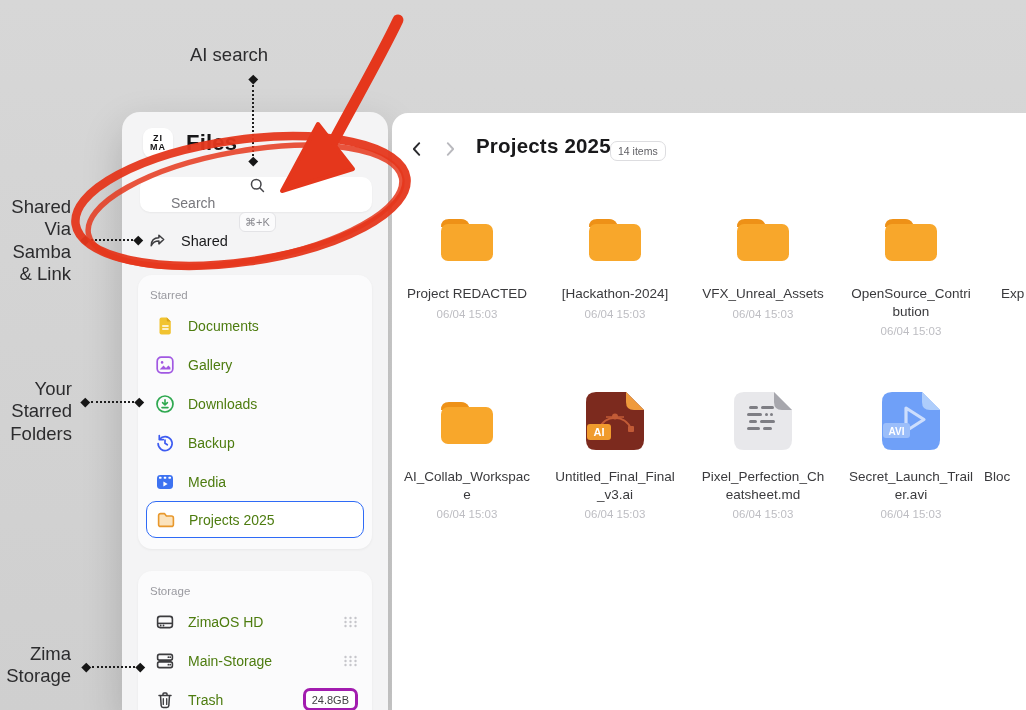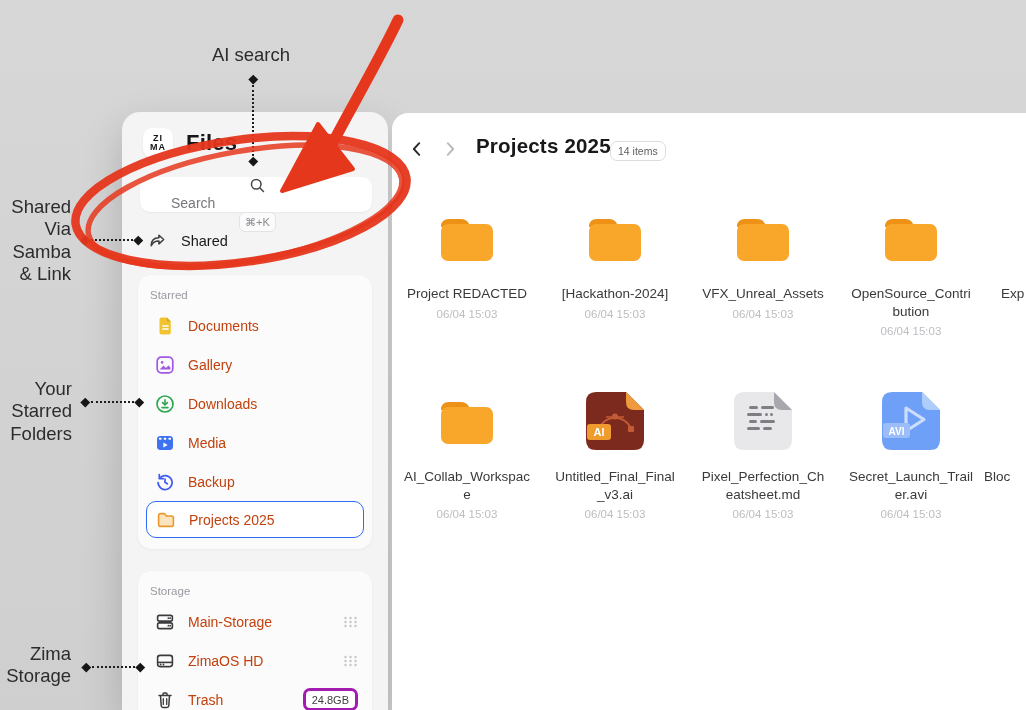--- a/index.html
+++ b/index.html
@@ -33,41 +33,41 @@
   .shared-row .side-label{font-size:14.5px;color:#19191b;}
   .card{position:absolute;left:16px;width:234px;background:#fbfbfc;border-radius:14px;
     box-sizing:border-box;padding:6px 8px;box-shadow:0 1px 3px rgba(0,0,0,.05);}
   .card.starred{top:163px;height:274px;}
   .card.storage{top:459px;height:260px;border-radius:14px 14px 0 0;}
   .card-header{font-size:11.5px;color:#9a9aa0;padding:8px 4px 5px;}
   .side-row{height:39px;display:flex;align-items:center;gap:13px;padding:0 6px 0 9px;
     border-radius:10px;box-sizing:border-box;}
   .side-row.selected{border:1.5px solid #2f6bf6;background:#fff;height:37px;}
   .side-icon{width:20px;height:20px;display:flex;flex:none;}
-  .side-label{font-size:14px;color:#c2410c;flex:1;white-space:nowrap;}
+  .side-label{font-size:14px;color:#4d7c0f;flex:1;white-space:nowrap;}
   .trailing-icon{display:flex;flex:none;}
   .size-badge{font-size:11px;color:#3f3f42;background:#fff;border:3px solid #a21caf;
     border-radius:7px;padding:2.5px 6px;white-space:nowrap;}
   
   .nav-btn{position:absolute;top:25px;width:22px;height:22px;display:flex;align-items:center;justify-content:center;}
   .nav-back{left:14px;} .nav-fwd{left:47px;}
   .page-title{position:absolute;left:84px;top:21px;font-size:20.5px;font-weight:600;color:#19191b;letter-spacing:.2px;}
   .count-badge{position:absolute;left:218px;top:28px;font-size:10.5px;color:#5f5f64;
     border:1px solid #dddde0;border-radius:7px;padding:3px 7px;background:#fff;}
   
   .file-grid{position:absolute;left:0;top:0;right:0;bottom:0;}
   .file-cell{position:absolute;width:148px;display:flex;flex-direction:column;align-items:center;}
   .icon-box{height:58px;display:flex;align-items:flex-end;}
   .file-name{margin-top:18px;font-size:13.5px;line-height:17.5px;color:#3a3a3d;text-align:center;
     max-width:126px;word-break:break-all;}
   .file-date{margin-top:5px;font-size:11.5px;color:#bdbdc2;}
   .cutoff-name{position:absolute;font-size:13.5px;color:#3a3a3d;white-space:nowrap;}
   
   .ann-label{position:absolute;font-size:18.5px;color:#2c2c2e;z-index:5;line-height:22.4px;}
-  #ai-search-label{left:190px;top:44px;width:122px;text-align:center;}
+  #ai-search-label{left:190px;top:44px;width:122px;text-align:left;}
   #shared-label{left:0;top:196px;width:71px;text-align:right;}
   #starred-label{left:0;top:378px;width:72px;text-align:right;}
   #storage-label{left:0;top:643px;width:71px;text-align:right;}
   .connector-h{position:absolute;display:flex;align-items:center;height:8px;z-index:5;}
   .connector-v{position:absolute;display:flex;flex-direction:column;align-items:center;width:8px;z-index:5;}
   .diamond{width:6.5px;height:6.5px;background:#161616;transform:rotate(45deg);flex:none;}
   .dotline-h{flex:1;border-top:2.3px dotted #1d1d1d;margin:0 2px;}
   .dotline-v{flex:1;border-left:2.3px dotted #1d1d1d;margin:2px 0;}
   #shared-conn{left:82px;top:236px;width:59px;}
   #starred-conn{left:82px;top:398px;width:60px;}
@@ -136,53 +136,79 @@
               <svg width="20" height="20" viewBox="0 0 20 20">
                 <circle cx="10" cy="10" r="8" fill="none" stroke="#2ea84f" stroke-width="1.7"></circle>
                 <path d="M10 5.8 v4.6 M7.6 8.6 L10 11 L12.4 8.6 M7 13.6 h6" stroke="#2ea84f" stroke-width="1.6" fill="none" stroke-linecap="round" stroke-linejoin="round"></path>
               </svg>
             </span>
             <span class="side-label">Downloads</span>
           </div>
           <div class="side-row">
             <span class="side-icon">
               <svg width="20" height="20" viewBox="0 0 20 20">
+                <path d="M4.6 6.2 A7 7 0 1 1 3.1 10.6" fill="none" stroke="#3d5bf1" stroke-width="1.7" stroke-linecap="round"></path>
+                <path d="M4.3 2.6 v4 h4" fill="none" stroke="#3d5bf1" stroke-width="1.7" stroke-linecap="round" stroke-linejoin="round"></path>
+                <path d="M10 7 v3.3 l2.3 1.5" fill="none" stroke="#3d5bf1" stroke-width="1.7" stroke-linecap="round"></path>
+              </svg>
+            </span>
+            <span class="side-label">Backup</span>
+          </div>
+          <div class="side-row">
+            <span class="side-icon">
+              <svg width="20" height="20" viewBox="0 0 20 20">
                 <rect x="2" y="3" width="16" height="14" rx="3.4" fill="#3d72f1"></rect>
                 <rect x="4" y="4.8" width="2.6" height="1.9" rx=".6" fill="#fff"></rect>
                 <rect x="8.7" y="4.8" width="2.6" height="1.9" rx=".6" fill="#fff"></rect>
                 <rect x="13.4" y="4.8" width="2.6" height="1.9" rx=".6" fill="#fff"></rect>
                 <path d="M8.4 9.4 L12.6 12 L8.4 14.6 Z" fill="#fff"></path>
               </svg>
             </span>
             <span class="side-label">Media</span>
           </div>
-          <div class="side-row">
-            <span class="side-icon">
-              <svg width="20" height="20" viewBox="0 0 20 20">
-                <path d="M4.6 6.2 A7 7 0 1 1 3.1 10.6" fill="none" stroke="#3d5bf1" stroke-width="1.7" stroke-linecap="round"></path>
-                <path d="M4.3 2.6 v4 h4" fill="none" stroke="#3d5bf1" stroke-width="1.7" stroke-linecap="round" stroke-linejoin="round"></path>
-                <path d="M10 7 v3.3 l2.3 1.5" fill="none" stroke="#3d5bf1" stroke-width="1.7" stroke-linecap="round"></path>
-              </svg>
-            </span>
-            <span class="side-label">Backup</span>
-          </div>
           <div class="side-row selected">
             <span class="side-icon">
               <svg width="20" height="20" viewBox="0 0 20 20">
                 <path d="M2.6 5.6 a2 2 0 0 1 2-2 h3.8 l2 2.4 h5 a2 2 0 0 1 2 2 v6.4 a2 2 0 0 1 -2 2 h-10.8 a2 2 0 0 1 -2-2 z" fill="#fbe3bd" stroke="#e8982c" stroke-width="1.6" stroke-linejoin="round"></path>
               </svg>
             </span>
             <span class="side-label">Projects 2025</span>
           </div>
         </div>
     </div>
 
     <div class="card storage">
       <div class="card-header">Storage</div>
       <div id="storage-list">
+          <div class="side-row">
+            <span class="side-icon">
+              <svg width="20" height="20" viewBox="0 0 20 20">
+                <rect x="2.6" y="4.4" width="14.8" height="11.2" rx="2.5" fill="none" stroke="#3c3c3f" stroke-width="1.6"></rect>
+                <line x1="2.6" y1="11.4" x2="17.4" y2="11.4" stroke="#3c3c3f" stroke-width="1.6"></line>
+                <circle cx="5.7" cy="13.5" r=".9" fill="#3c3c3f"></circle>
+                <circle cx="8.5" cy="13.5" r=".9" fill="#3c3c3f"></circle>
+              </svg>
+            </span>
+            <span class="side-label">ZimaOS HD</span>
+            <span class="trailing-icon">
+              <svg width="15" height="12" viewBox="0 0 15 12">
+                <g fill="#c6c6ca">
+                  <circle cx="2.5" cy="2" r="1.2"></circle>
+                  <circle cx="7.5" cy="2" r="1.2"></circle>
+                  <circle cx="12.5" cy="2" r="1.2"></circle>
+                  <circle cx="2.5" cy="6" r="1.2"></circle>
+                  <circle cx="7.5" cy="6" r="1.2"></circle>
+                  <circle cx="12.5" cy="6" r="1.2"></circle>
+                  <circle cx="2.5" cy="10" r="1.2"></circle>
+                  <circle cx="7.5" cy="10" r="1.2"></circle>
+                  <circle cx="12.5" cy="10" r="1.2"></circle>
+                </g>
+              </svg>
+            </span>
+          </div>
           <div class="side-row">
             <span class="side-icon">
               <svg width="20" height="20" viewBox="0 0 20 20">
                 <rect x="2.6" y="3.4" width="14.8" height="5.7" rx="1.8" fill="none" stroke="#3c3c3f" stroke-width="1.6"></rect>
                 <rect x="2.6" y="10.9" width="14.8" height="5.7" rx="1.8" fill="none" stroke="#3c3c3f" stroke-width="1.6"></rect>
                 <circle cx="13.4" cy="6.2" r=".9" fill="#3c3c3f"></circle>
                 <circle cx="15.2" cy="6.2" r=".9" fill="#3c3c3f"></circle>
                 <circle cx="13.4" cy="13.7" r=".9" fill="#3c3c3f"></circle>
                 <circle cx="15.2" cy="13.7" r=".9" fill="#3c3c3f"></circle>
               </svg>
@@ -200,46 +226,20 @@
                   <circle cx="2.5" cy="10" r="1.2"></circle>
                   <circle cx="7.5" cy="10" r="1.2"></circle>
                   <circle cx="12.5" cy="10" r="1.2"></circle>
                 </g>
               </svg>
             </span>
           </div>
           <div class="side-row">
             <span class="side-icon">
               <svg width="20" height="20" viewBox="0 0 20 20">
-                <rect x="2.6" y="4.4" width="14.8" height="11.2" rx="2.5" fill="none" stroke="#3c3c3f" stroke-width="1.6"></rect>
-                <line x1="2.6" y1="11.4" x2="17.4" y2="11.4" stroke="#3c3c3f" stroke-width="1.6"></line>
-                <circle cx="5.7" cy="13.5" r=".9" fill="#3c3c3f"></circle>
-                <circle cx="8.5" cy="13.5" r=".9" fill="#3c3c3f"></circle>
-              </svg>
-            </span>
-            <span class="side-label">ZimaOS HD</span>
-            <span class="trailing-icon">
-              <svg width="15" height="12" viewBox="0 0 15 12">
-                <g fill="#c6c6ca">
-                  <circle cx="2.5" cy="2" r="1.2"></circle>
-                  <circle cx="7.5" cy="2" r="1.2"></circle>
-                  <circle cx="12.5" cy="2" r="1.2"></circle>
-                  <circle cx="2.5" cy="6" r="1.2"></circle>
-                  <circle cx="7.5" cy="6" r="1.2"></circle>
-                  <circle cx="12.5" cy="6" r="1.2"></circle>
-                  <circle cx="2.5" cy="10" r="1.2"></circle>
-                  <circle cx="7.5" cy="10" r="1.2"></circle>
-                  <circle cx="12.5" cy="10" r="1.2"></circle>
-                </g>
-              </svg>
-            </span>
-          </div>
-          <div class="side-row">
-            <span class="side-icon">
-              <svg width="20" height="20" viewBox="0 0 20 20">
                 <path d="M4 5.5 h12 M8 5.5 V4 a1 1 0 0 1 1-1 h2 a1 1 0 0 1 1 1 v1.5 M5.5 5.5 l.7 10.2 a2 2 0 0 0 2 1.8 h3.6 a2 2 0 0 0 2-1.8 l.7-10.2" fill="none" stroke="#3c3c3f" stroke-width="1.5" stroke-linecap="round"></path>
                 <path d="M8.3 8.6 v5.8 M11.7 8.6 v5.8" stroke="#3c3c3f" stroke-width="1.3" stroke-linecap="round"></path>
               </svg>
             </span>
             <span class="side-label">Trash</span>
             <span class="size-badge">24.8GB</span>
           </div>
         </div>
     </div>
   </div>

